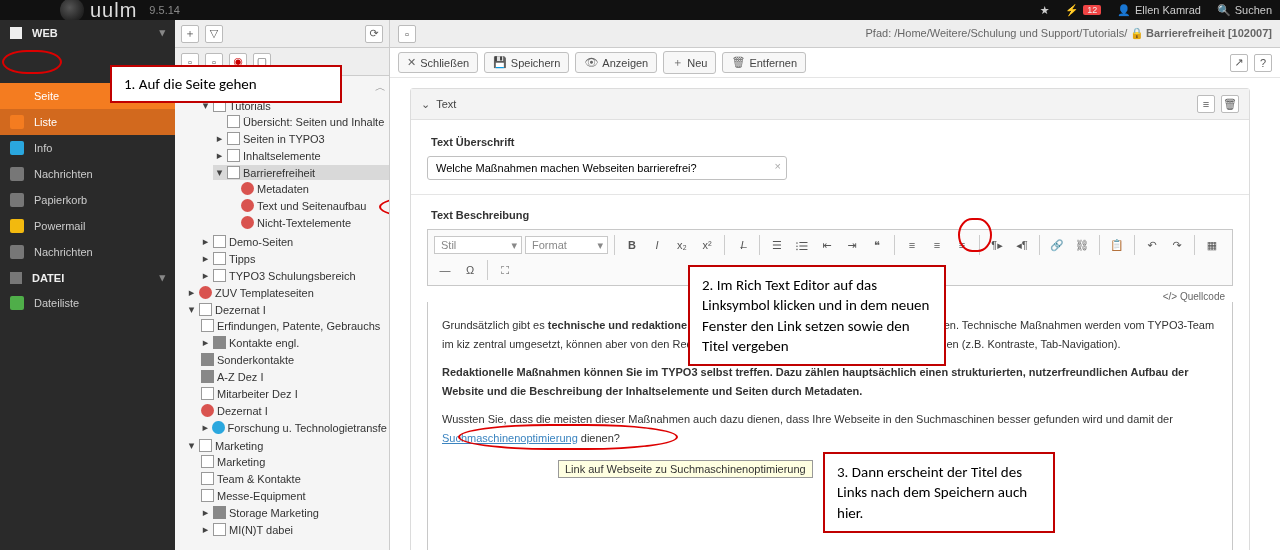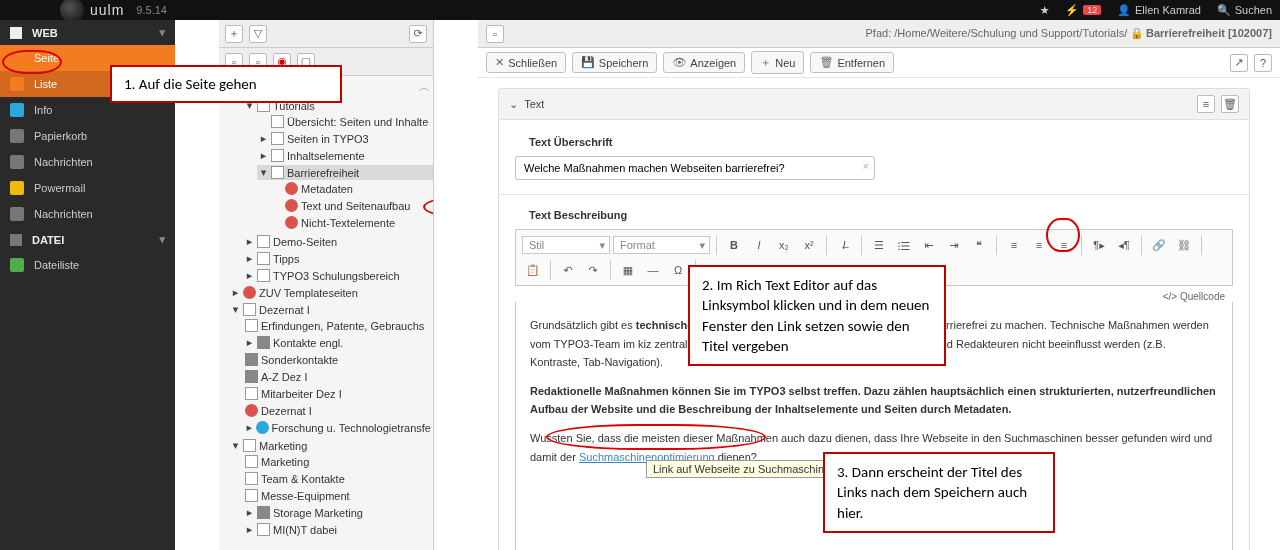--- a/index.html
+++ b/index.html
@@ -1,32 +1,32 @@
 <!DOCTYPE html>
 <html><head>
 <meta charset="utf-8">
 <style>
   * { box-sizing: border-box; margin: 0; padding: 0; font-family: Verdana, Arial, sans-serif; font-size: 11px; }
   body { background: #fff; color: #333; overflow: hidden; width: 1280px; height: 550px; }
   .topbar { height: 20px; background: #111; display: flex; align-items: center; color: #aaa; }
   .topbar .logo { display:flex; align-items:center; gap:6px; margin-left:60px; }
   .topbar .logo-swirl { width:24px; height:24px; border-radius:50%; background: radial-gradient(circle at 40% 40%, #555, #222 70%); }
-  .topbar .logo-txt { color:#ddd; font-size:14px; letter-spacing:1px; }
+  .topbar .logo-txt { color:#ddd; font-size:20px; letter-spacing:1px; }
   .topbar .ver { color:#888; margin-left:12px; }
   .topbar .spacer { flex:1; }
   .topbar .t-icon { color:#ccc; margin: 0 8px; display:flex; align-items:center; gap:4px; }
   .badge { background:#ef4444; color:#eee; padding:0 4px; border-radius:2px; font-size:9px; }
 
-  .layout { display: flex; height: 530px; gap: 44px; }
+  .layout { display: flex; height: 530px; }
   .sidebar { width: 175px; background: #2a2a2a; color: #ccc; display:flex; flex-direction:column; }
   .side-head { display:flex; align-items:center; padding:6px 10px; color:#eee; font-weight:bold; font-size:11px; }
   .side-head .sq { width:12px; height:12px; margin-right:10px; }
   .side-head .chev { margin-left:auto; color:#888; }
   .side-item { display:flex; align-items:center; padding:6px 10px; cursor:pointer; color:#ccc; }
-  .side-item.active { background:#f47c20; color:#fff; }
+  .side-item.active { background:#f47c20; color:#fff;margin-top:38px; }
   .side-item .sq { width:14px; height:14px; margin-right:10px; border-radius:2px; }
   .sq.orange{background:#f47c20;} .sq.blue{background:#2aa7de;} .sq.gray{background:#777;} .sq.green{background:#4fae49;} .sq.yellow{background:#f2b90f;} .sq.white{background:#eee;}
 
   .treecol { width: 215px; border-right:1px solid #ccc; display:flex; flex-direction:column; background:#f5f5f5; }
   .tree-tb { height:28px; background:#eee; border-bottom:1px solid #ccc; display:flex; align-items:center; padding:0 6px; gap:6px; }
   .tb-btn { width:18px; height:18px; border:1px solid #bbb; background:#fff; border-radius:2px; display:flex; align-items:center; justify-content:center; cursor:pointer; color:#555; }
   .tree-scroll { flex:1; overflow:hidden; position:relative; padding:4px 0; }
   .tree-scroll .scroll-arrow{ position:absolute; right:3px; top:4px; color:#888; }
   .tree ul { list-style:none; padding-left:14px; }
   .tree li { padding:1px 0; white-space:nowrap; }
@@ -51,21 +51,21 @@
   .small-icon{font-size:11px;color:#666;}
   .abar-right{margin-left:auto; display:flex; gap:6px;}
 
   .content { flex:1; overflow:auto; padding:10px 30px 10px 20px; }
   .ce-block { border:1px solid #dcdcdc; border-radius:3px; margin-bottom:10px; }
   .ce-head { background:#f3f3f3; padding:6px 10px; display:flex; align-items:center; gap:6px; border-bottom:1px solid #e0e0e0; }
   .ce-head .chev{color:#555;}
   .ce-head .ttl{color:#444;}
   .ce-head .right{margin-left:auto; display:flex; gap:6px;}
   .ce-body { padding:12px 16px; }
-  .fld-label { font-weight:bold; margin:4px 14px 8px; display:block; }
+  .fld-label { font-weight:bold; margin:4px 4px 8px; display:block; }
   .input-wrap { position:relative; width:360px; }
   .text-input { width:100%; padding:5px 24px 5px 8px; border:1px solid #c0c0c0; border-radius:3px; background:#fff; }
   .input-clear{position:absolute; right:6px; top:4px; color:#aaa; cursor:pointer;}
   hr.sep{border:none;border-top:1px solid #e5e5e5; margin:14px -16px;}
   .rte-toolbar { border:1px solid #c8c8c8; padding:4px 6px; display:flex; align-items:center; gap:3px; flex-wrap:wrap; background:#fafafa; }
   .rte-sel { border:1px solid #c8c8c8; padding:2px 18px 2px 6px; color:#888; background:#fff; position:relative; }
   .rte-sel::after{content:"▾"; position:absolute; right:4px; color:#888;}
   .rte-btn { width:22px; height:22px; display:flex; align-items:center; justify-content:center; color:#555; border-radius:2px; cursor:pointer; }
   .rte-sep{width:1px;height:20px;background:#ccc;margin:0 3px;}
   .rte-subbar{ text-align:right; padding:4px 8px 0; }
@@ -109,25 +109,25 @@
     <div class="side-item" style="background:#d2691e;color:#fff;">
         <span class="sq orange"></span>
         <span>Liste</span>
       </div>
     <div class="side-item">
         <span class="sq blue"></span>
         <span>Info</span>
       </div>
     <div class="side-item">
         <span class="sq gray"></span>
+        <span>Nachrichten</span>
+      </div>
+    <div class="side-item">
+        <span class="sq gray"></span>
         <span>Papierkorb</span>
-      </div>
-    <div class="side-item">
-        <span class="sq gray"></span>
-        <span>Nachrichten</span>
       </div>
     <div class="side-item">
         <span class="sq yellow"></span>
         <span>Powermail</span>
       </div>
     <div class="side-item">
         <span class="sq gray"></span>
         <span>Nachrichten</span>
       </div>
     <div class="side-head">
@@ -405,21 +405,21 @@
           <label class="fld-label">Text Überschrift</label>
           <div class="input-wrap">
             <input class="text-input" value="Welche Maßnahmen machen Webseiten barrierefrei?" style="">
             <span class="input-clear">×</span>
           </div>
           <hr class="sep">
           <label class="fld-label">Text Beschreibung</label>
 
           <div class="rte-toolbar">
             <span class="rte-sel" style="width:88px;">Stil</span>
-            <span class="rte-sel" style="width:97px;">Format</span>
+            <span class="rte-sel" style="width:83px;">Format</span>
             <span class="rte-sep"></span>
             <span class="rte-btn">
                 <b>B</b>
               </span>
             <span class="rte-btn">
                 <i>I</i>
               </span>
             <span class="rte-btn">x₂</span>
             <span class="rte-btn">x²</span>
             <span class="rte-sep"></span>

